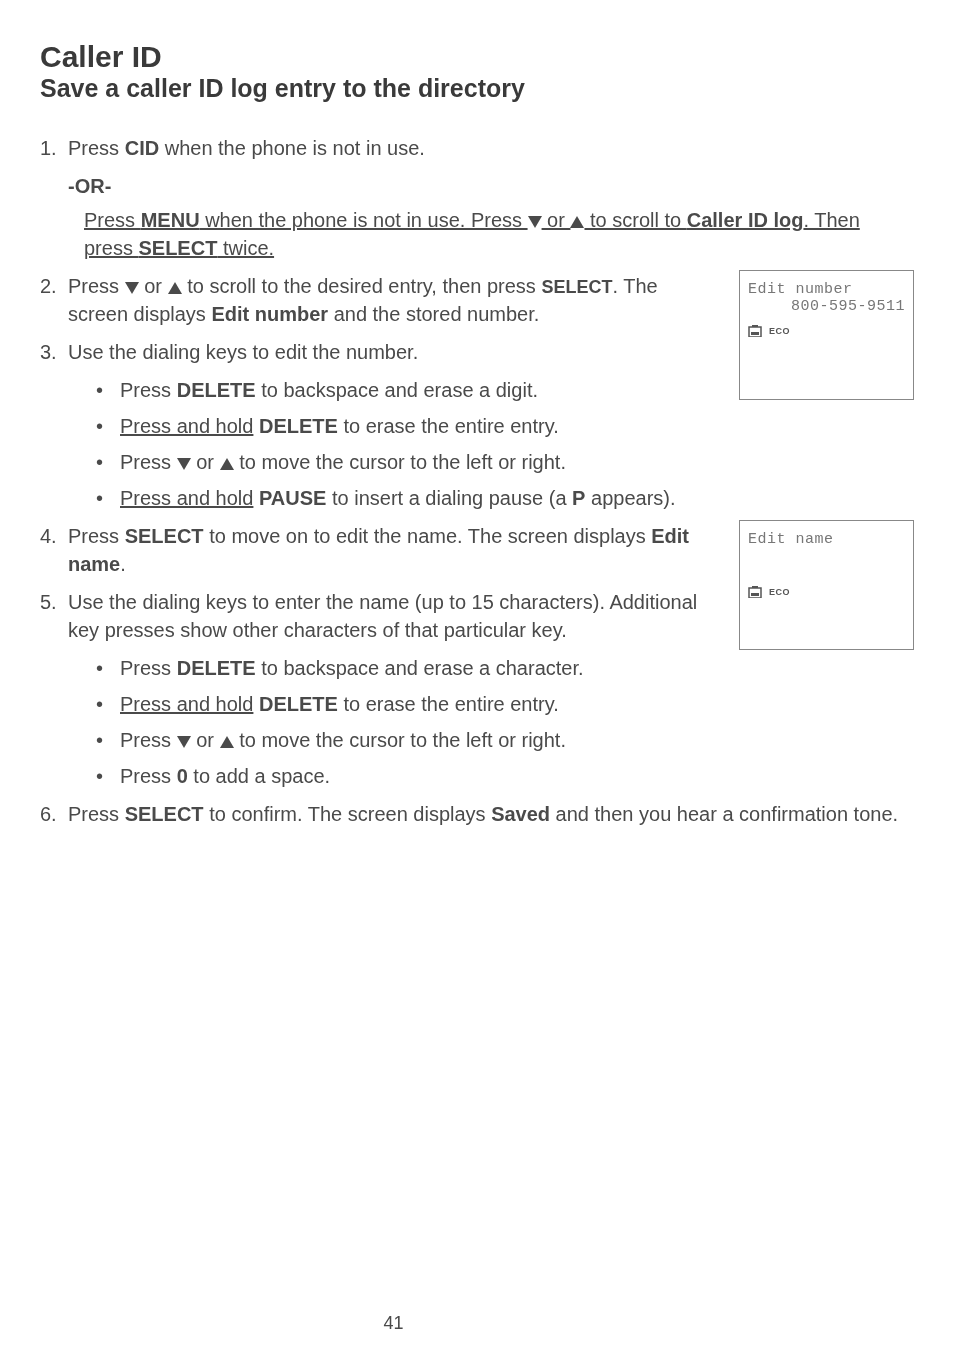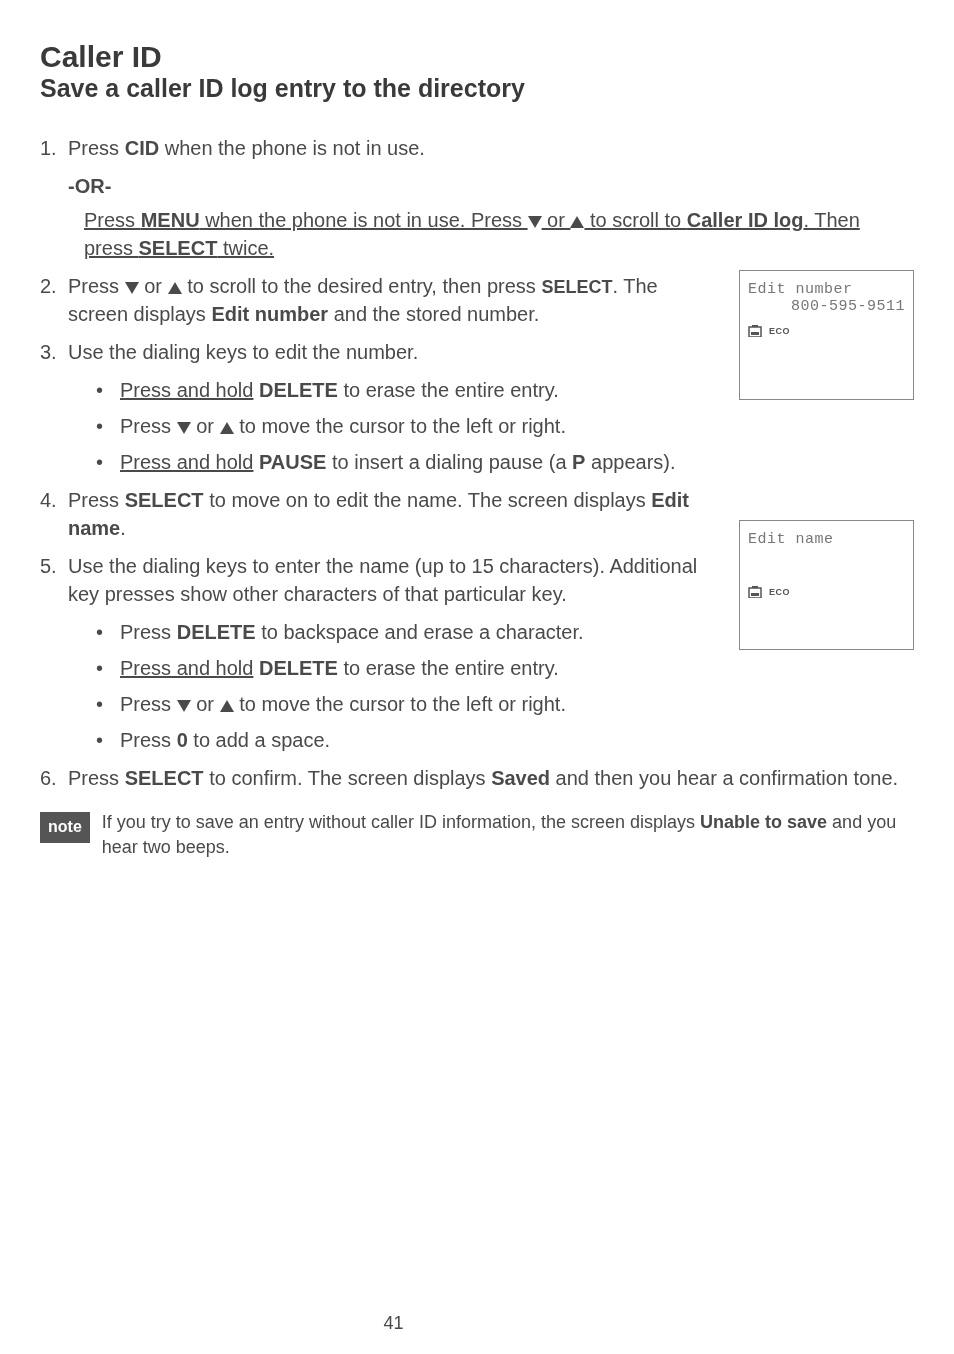--- a/index.html
+++ b/index.html
@@ -173,20 +173,23 @@
   </div>
 
   <div class="step main-left" style="margin-top:6px;">
     <div class="step-num">3.</div>
     <div class="step-body">
       <span>Use the dialing keys to edit the number.</span>
     </div>
   </div>
   <ul class="bullets main-left">
     <li>
+      <span>Press </span><span class="bold">DELETE</span><span> to backspace and erase a digit.</span>
+    </li>
+    <li>
       <span class="underline">Press and hold</span><span> </span><span class="bold">DELETE</span><span> to erase the entire entry.</span>
     </li>
     <li>
       <span>Press </span><span class="tri-down"></span><span> or </span><span class="tri-up"></span><span> to move the cursor to the left or right.</span>
     </li>
     <li>
       <span class="underline">Press and hold</span><span> </span><span class="bold">PAUSE</span><span> to insert a dialing pause (a </span><span class="bold">P</span><span> appears).</span>
     </li>
   </ul>
 
@@ -218,26 +221,20 @@
     </li>
   </ul>
 
   <div class="step">
     <div class="step-num">6.</div>
     <div class="step-body">
       <span>Press </span><span class="bold">SELECT</span><span> to confirm. The screen displays </span><span class="bold">Saved</span><span> and then you hear a confirmation tone.</span>
     </div>
   </div>
 
-  <div class="note-row">
-    <div class="note-badge">note</div>
-    <div class="note-text">
-      <span>If you try to save an entry without caller ID information, the screen displays </span><span class="bold">Unable to save</span><span> and you hear two beeps.</span>
-    </div>
-  </div>
 
 </div>
 
 <div class="screen-box" style="top:270px;">
   <div>Edit number</div>
   <div class="line2">800-595-9511</div>
   <div class="battery-row">
     <span class="battery-icon">
       <svg width="14" height="12" viewBox="0 0 14 12">
           <rect x="4" y="0" width="6" height="2" fill="#555"></rect>

